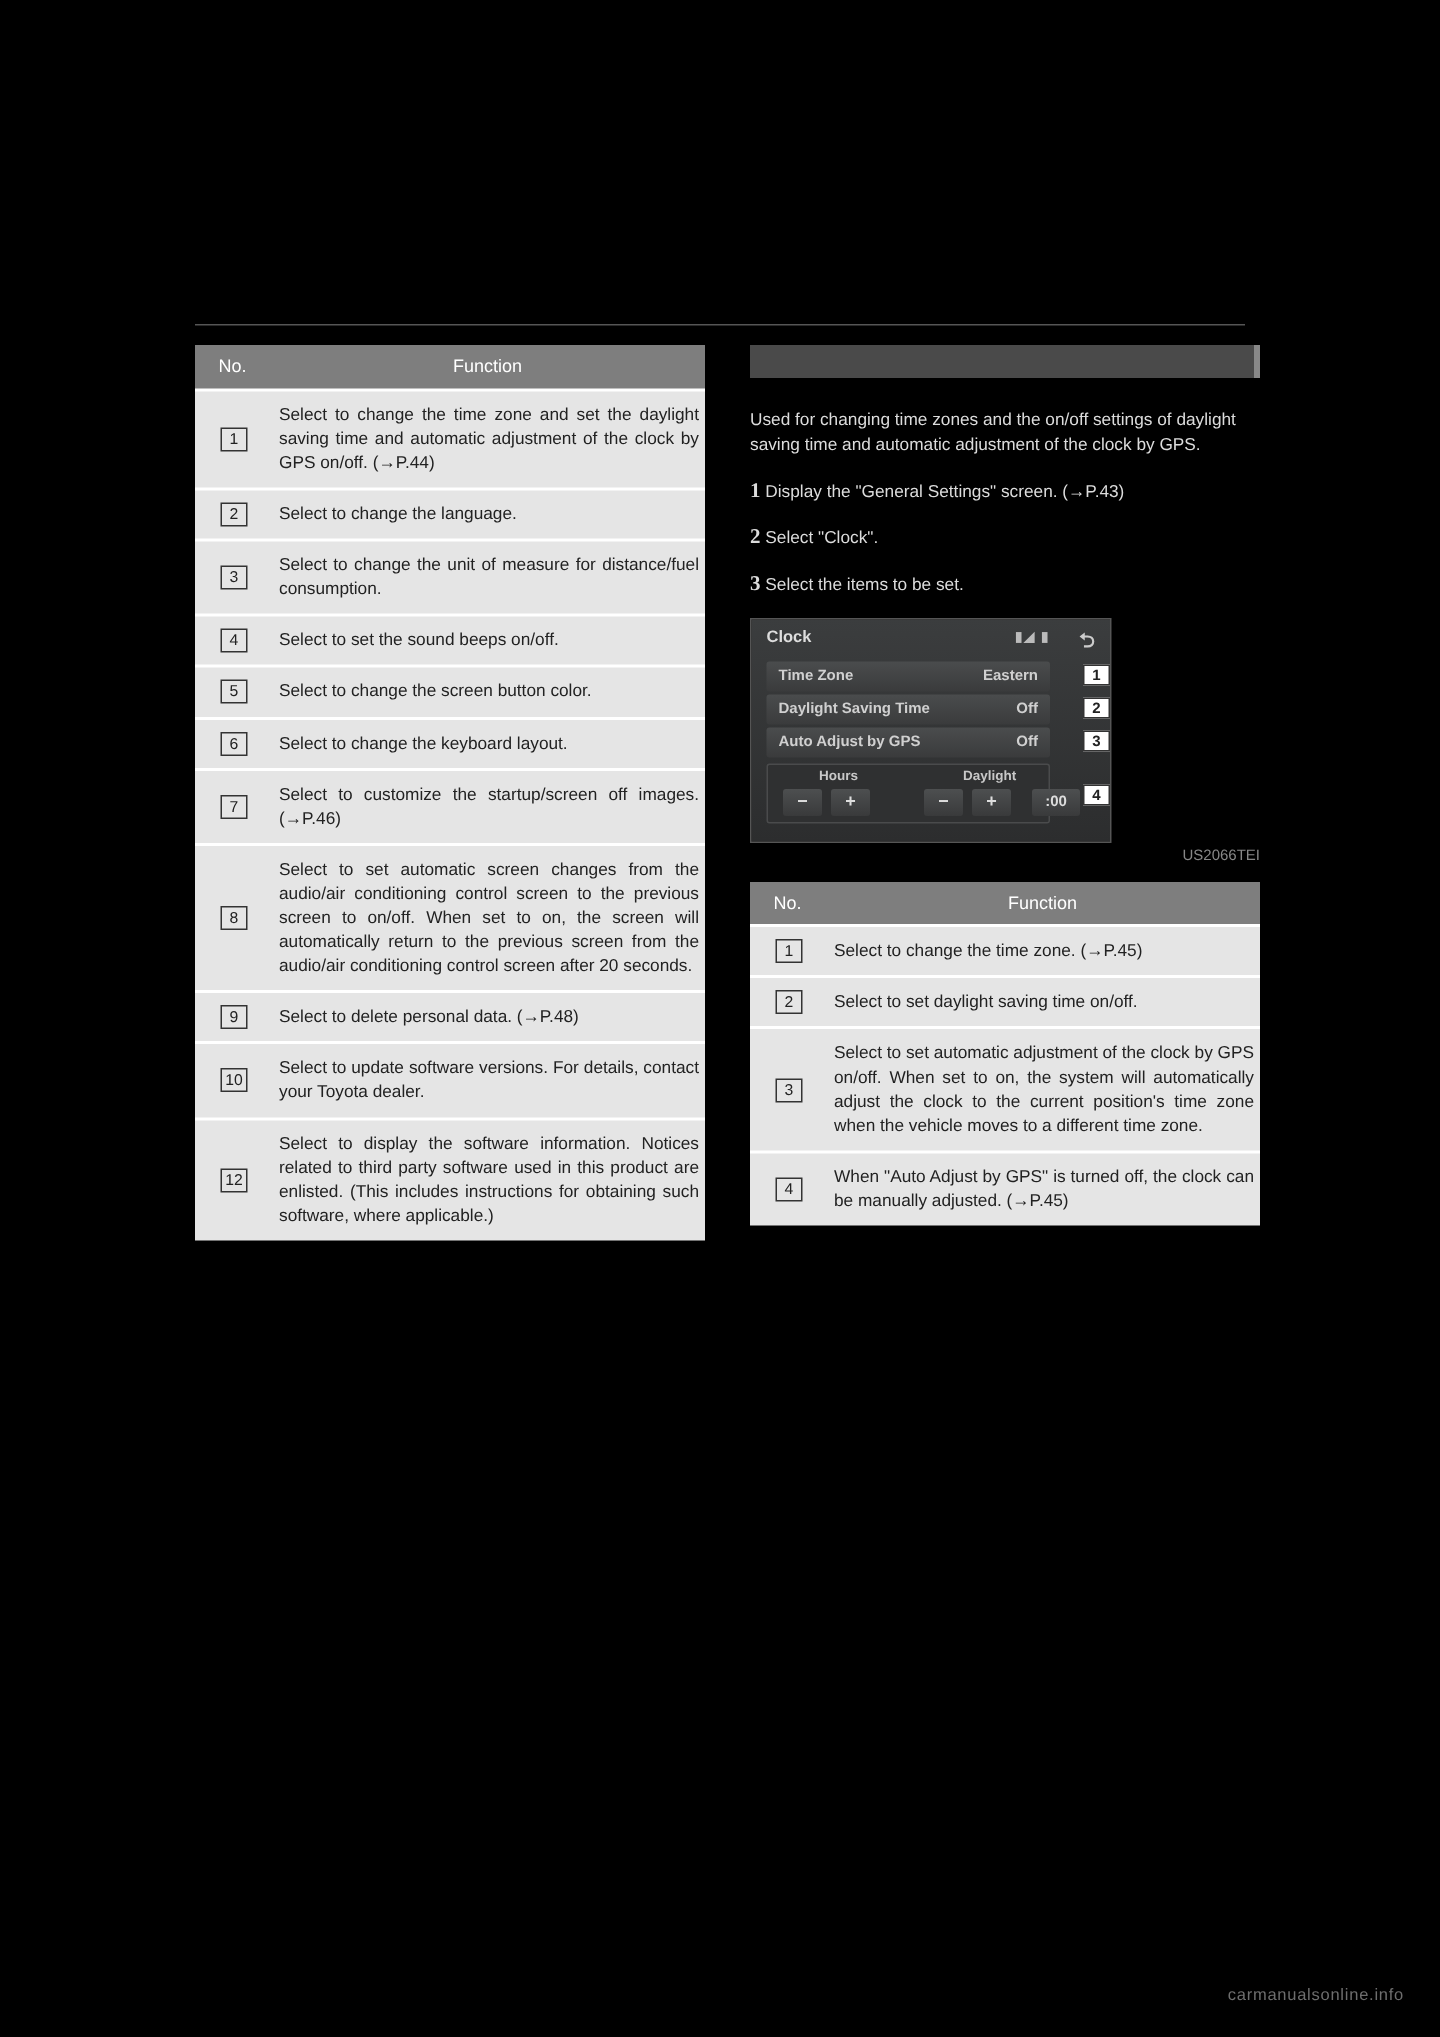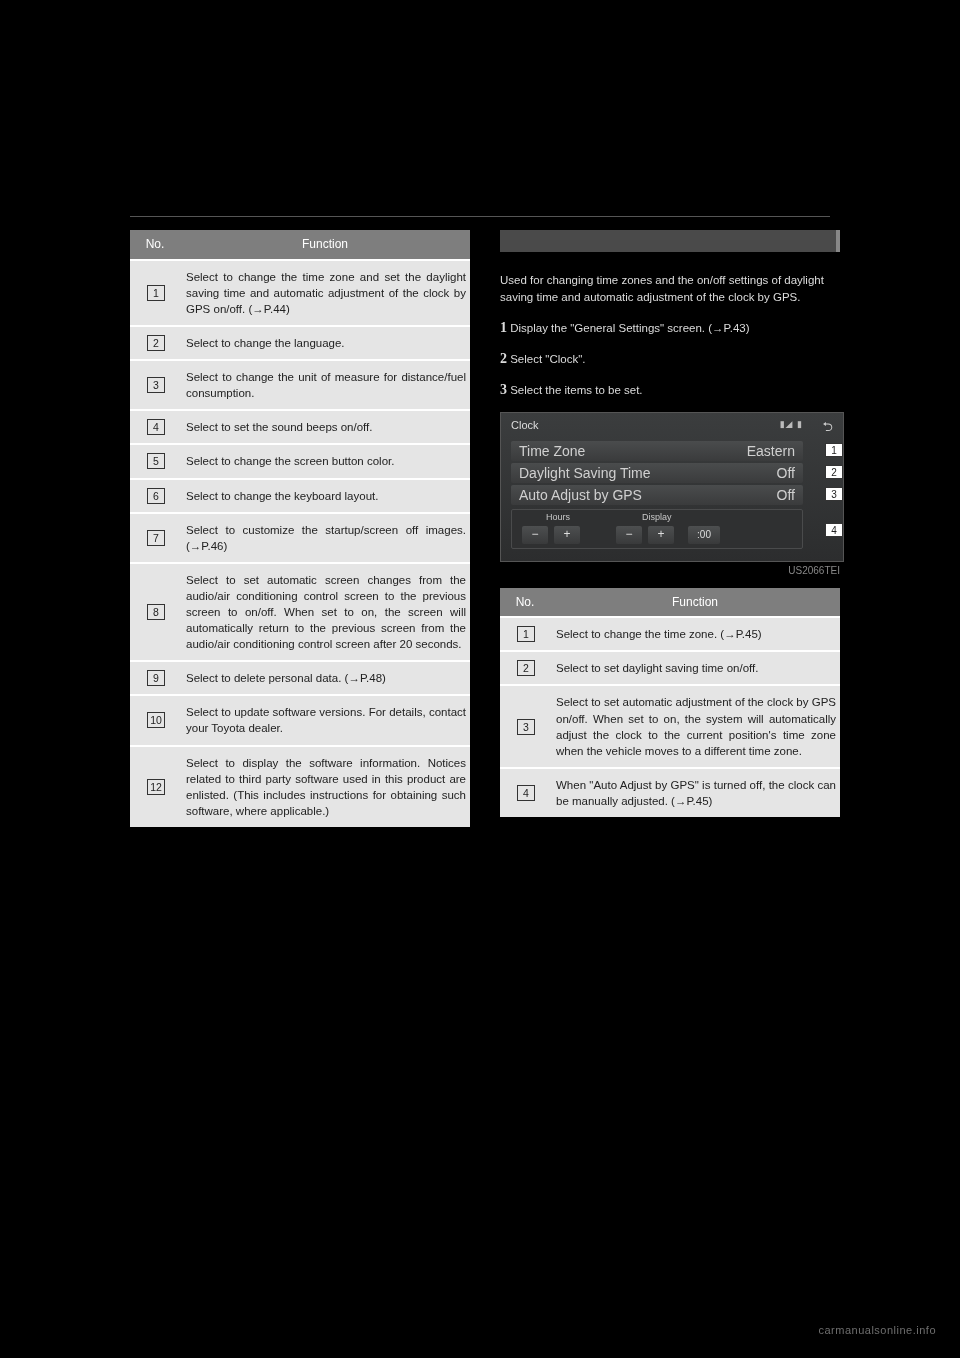--- a/index.html
+++ b/index.html
@@ -20,28 +20,28 @@
   .num-box { display: inline-block; border: 1.5px solid #333; min-width: 18px; height: 16px; line-height: 14px; font-size: 10.5px; color: #222; text-align: center; background: #e5e5e5; padding: 0 2px; font-family: Arial, sans-serif; }
 
   
   .section-bar { background: #4a4a4a; border-right: 4px solid #888; height: 22px; width: 100%; margin-bottom: 20px; }
   .body-text { font-size: 11.5px; line-height: 1.5; color: #dcdcdc; }
   .body-text p { margin-bottom: 10px; }
   .bold-step { font-family: Georgia, 'Times New Roman', serif; font-weight: bold; font-size: 14px; }
 
   
   .screenshot {
-    width: 344px; height: 150px; margin: 12px 0 6px 0;
+    width: 241px; height: 150px; margin: 12px 0 6px 0;
     background: linear-gradient(#3b3d3e, #2c2d2e);
-    border: 1px solid #555; position: relative; font-size: 10px; color: #ccc;
+    border: 1px solid #555; position: relative; font-size: 10px; color: #ccc; font-weight: bold;
   }
   .ss-title { position: absolute; top: 6px; left: 10px; color: #ddd; font-size: 11px; }
   .ss-back { position: absolute; top: 4px; right: 8px; color: #ccc; font-size: 13px; letter-spacing: 2px; }
   .ss-signal { position: absolute; top: 6px; right: 40px; color: #bbb; font-size: 9px; letter-spacing: 1px; }
-  .ss-row { position: absolute; left: 10px; right: 40px; height: 20px; display: flex; align-items: center; justify-content: space-between; padding: 0 8px; color: #d0d0d0; font-size: 14px; background: linear-gradient(#4a4c4d, #3a3b3c); border-radius: 2px; }
+  .ss-row { position: absolute; left: 10px; right: 40px; height: 20px; display: flex; align-items: center; justify-content: space-between; padding: 0 8px; color: #d0d0d0; font-size: 10px; background: linear-gradient(#4a4c4d, #3a3b3c); border-radius: 2px; }
   .ss-row.r1 { top: 28px; }
   .ss-row.r2 { top: 50px; gap: 19px; }
   .ss-row.r3 { top: 72px; }
   .ss-hm { position: absolute; top: 96px; left: 10px; right: 40px; height: 40px; background: #2f3031; border: 1px solid #4a4b4c; border-radius: 2px; }
   .ss-hm-lbl { position: absolute; top: 2px; font-size: 9px; color: #c8c8c8; }
   .ss-hm-lbl.h { left: 34px; }
   .ss-hm-lbl.m { left: 130px; }
   .ss-btn { position: absolute; top: 16px; width: 26px; height: 18px; background: linear-gradient(#4d4f50, #393a3b); color: #ddd; font-size: 12px; text-align: center; line-height: 17px; border-radius: 2px; }
   .ss-btn.hminus { left: 10px; }
   .ss-btn.hplus { left: 42px; }
@@ -151,21 +151,21 @@
         <div class="ss-row r2">
           <span>Daylight Saving Time</span>
           <span>Off</span>
         </div>
         <div class="ss-row r3">
           <span>Auto Adjust by GPS</span>
           <span>Off</span>
         </div>
         <div class="ss-hm">
           <span class="ss-hm-lbl h">Hours</span>
-          <span class="ss-hm-lbl m">Display</span>
+          <span class="ss-hm-lbl m">Daylight</span>
           <span class="ss-btn hminus">−</span>
           <span class="ss-btn hplus">+</span>
           <span class="ss-btn mminus">−</span>
           <span class="ss-btn mplus">+</span>
           <span class="ss-btn colon">:00</span>
         </div>
         <div class="ss-callout c1">1</div>
         <div class="ss-callout c2">2</div>
         <div class="ss-callout c3">3</div>
         <div class="ss-callout c4">4</div>

